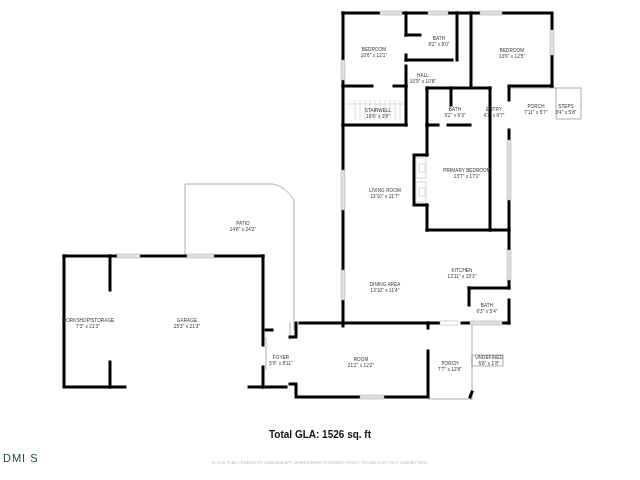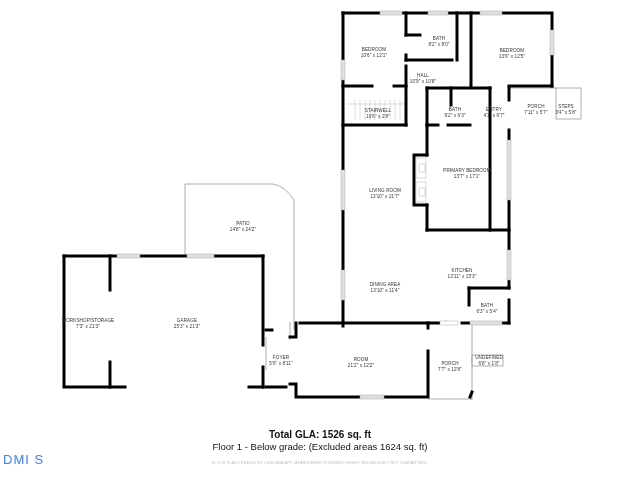--- a/index.html
+++ b/index.html
@@ -5,21 +5,21 @@
   html, body { margin:0; padding:0; background:#ffffff; }
   body { width:640px; height:480px; position:relative; overflow:hidden; font-family:"Liberation Sans", sans-serif; }
   #plan { position:absolute; left:0; top:0; width:640px; height:480px; }
   .lbl { position:absolute; text-align:center; color:#333; font-size:4.6px; line-height:5.6px; letter-spacing:0.1px; transform:translateX(-50%); white-space:nowrap; }
   .lbl .n { display:block; text-transform:uppercase; }
   .lbl .d { display:block; }
   .summary { position:absolute; left:0; width:640px; top:429px; text-align:center; color:#111; }
   .summary .t { font-weight:bold; font-size:10px; line-height:12px; }
   .summary .l { font-size:9.5px; line-height:11.5px; }
   .disclaimer { position:absolute; top:461px; left:0; width:640px; text-align:center; font-size:3.6px; color:#bbb; letter-spacing:0.2px; }
-  .wm { position:absolute; left:3px; top:452px; font-size:13px; color:#3b82f6; letter-spacing:1px; }
+  .wm { position:absolute; left:3px; top:452px; font-size:11px; color:#14532d; letter-spacing:1px; }
 </style>
 </head>
 <body>
 
 <svg id="plan" viewBox="0 0 640 480" xmlns="http://www.w3.org/2000/svg">
   <g fill="none" stroke="#999" stroke-width="0.8">
 
     <path d="M185 256 L185 184 L273 184 Q285 186 294 200 L294 330"></path>
 
     <rect x="556" y="88" width="25" height="31"></rect>
@@ -216,16 +216,15 @@
     <span class="n">Porch</span>
     <span class="d">7'7" x 12'8"</span>
   </div>
 <div class="lbl" style="left:489px;top:355px;">
     <span class="n">Undefined</span>
     <span class="d">6'8" x 1'8"</span>
   </div>
 
 <div class="summary">
   <div class="t">Total GLA: 1526 sq. ft</div>
-  <div class="l">Floor 1 - Below grade: (Excluded areas 1624 sq. ft)</div>
 </div>
 <div class="disclaimer">FLOOR PLAN CREATED BY CUBICASA APP. MEASUREMENTS DEEMED HIGHLY RELIABLE BUT NOT GUARANTEED.</div>
 <div class="wm">DMI S</div>
 
 </body></html>

